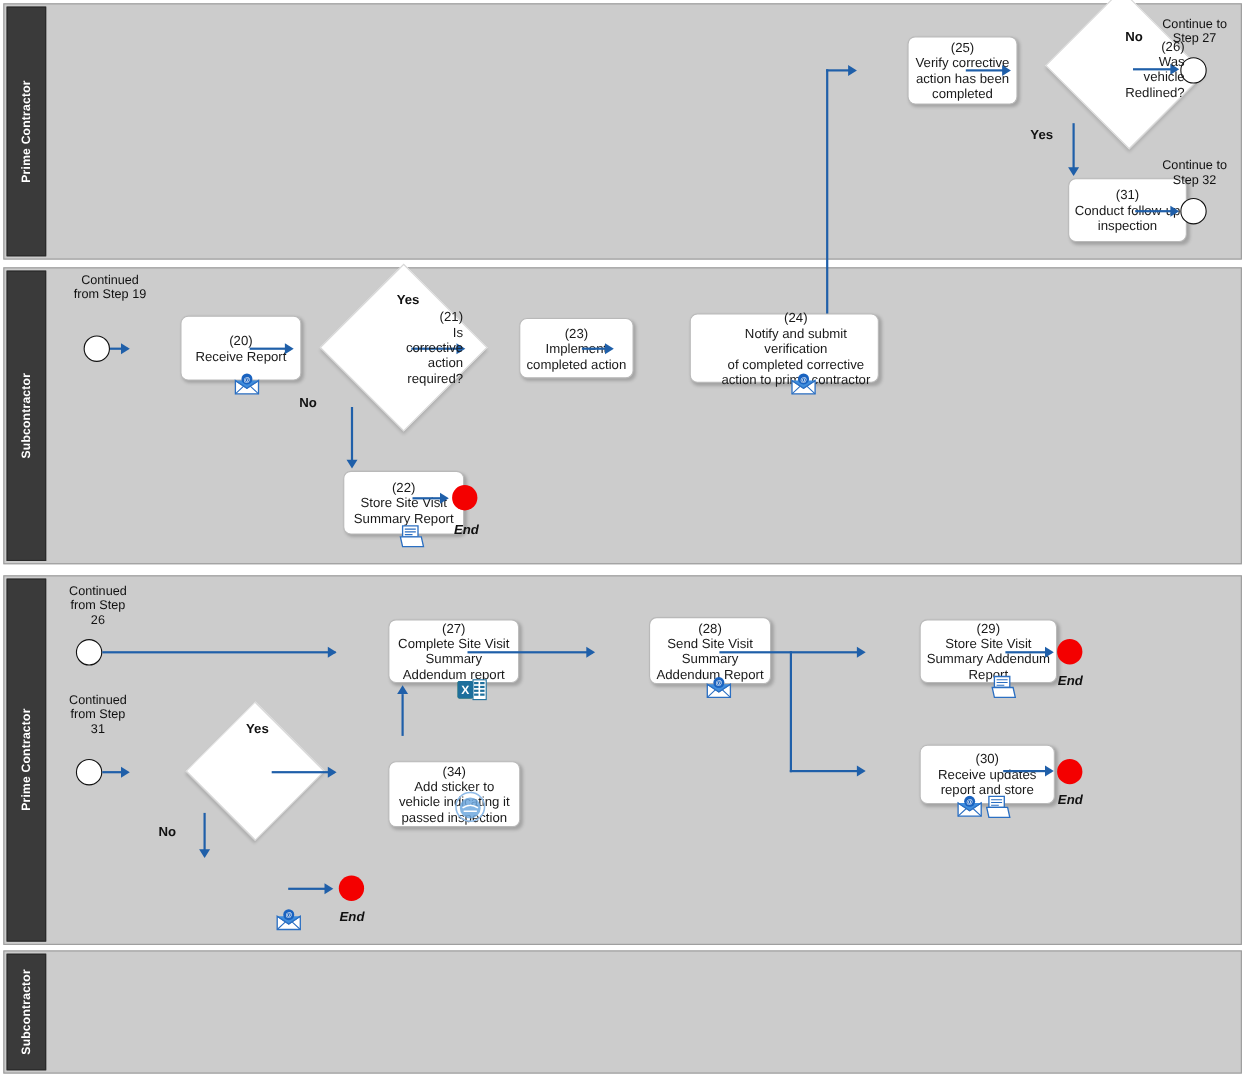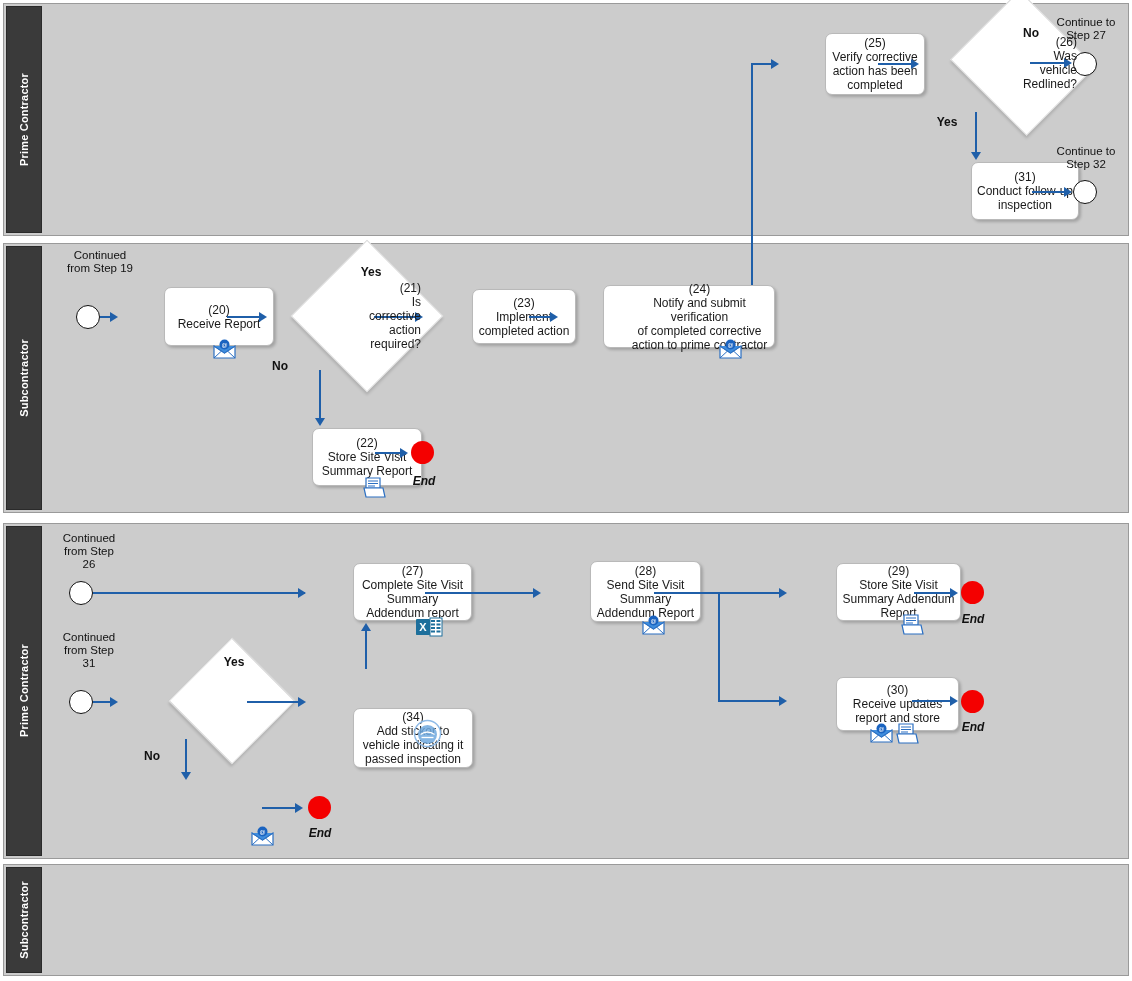--- a/index.html
+++ b/index.html
@@ -170,21 +170,21 @@
     <div>
       <div>(23)</div>
       <div style="white-space:pre-line">Implement
 completed action</div>
     </div>
   </div>
 
   <div class="ln lnh" style="left:529px;top:316px;width:26px;"></div>
   <div class="arrow ar-r" style="left:550px;top:312px;"></div>
 
-  <div class="node proc" style="left:556px;top:285px;width:172px;height:63px;padding-left:25px;">
+  <div class="node proc" style="left:580px;top:285px;width:172px;height:63px;padding-left:25px;">
     <div>
       <div>(24)</div>
       <div style="white-space:pre-line">Notify and submit verification
 of completed corrective
 action to prime contractor</div>
     </div>
   </div>
   <div class="ico" style="left:718px;top:339px;">
     <svg width="25" height="21" viewBox="0 0 25 21">
       <path d="M2 7 L12.5 14 L23 7 L23 19 L2 19 Z" fill="#ffffff" stroke="#2b6fc2" stroke-width="1.2"></path>
@@ -341,21 +341,21 @@
   <div class="node diamond" style="left:123px;top:663px;width:124px;height:76px;">
     <div class="dshape" style="transform:rotate(45deg) scale(.72,1.18);"></div>
   </div>
 
   <div class="txt bold" style="left:218px;top:656px;width:32px;">Yes</div>
   <div class="txt bold" style="left:139px;top:750px;width:26px;">No</div>
 
   <div class="ln lnh" style="left:247px;top:701px;width:57px;"></div>
   <div class="arrow ar-r" style="left:298px;top:697px;"></div>
 
-  <div class="node proc" style="left:306px;top:708px;width:120px;height:60px;">
+  <div class="node proc" style="left:306px;top:692px;width:120px;height:60px;">
     <div>
       <div>(34)</div>
       <div style="white-space:pre-line">Add sticker to
 vehicle indicating it
 passed inspection</div>
     </div>
   </div>
   <div class="ico" style="left:412px;top:718px;">
     <svg width="31" height="31" viewBox="0 0 31 31">
       <circle cx="15.5" cy="15.5" r="13" fill="none" stroke="#8fbbe8" stroke-width="1.4"></circle>

